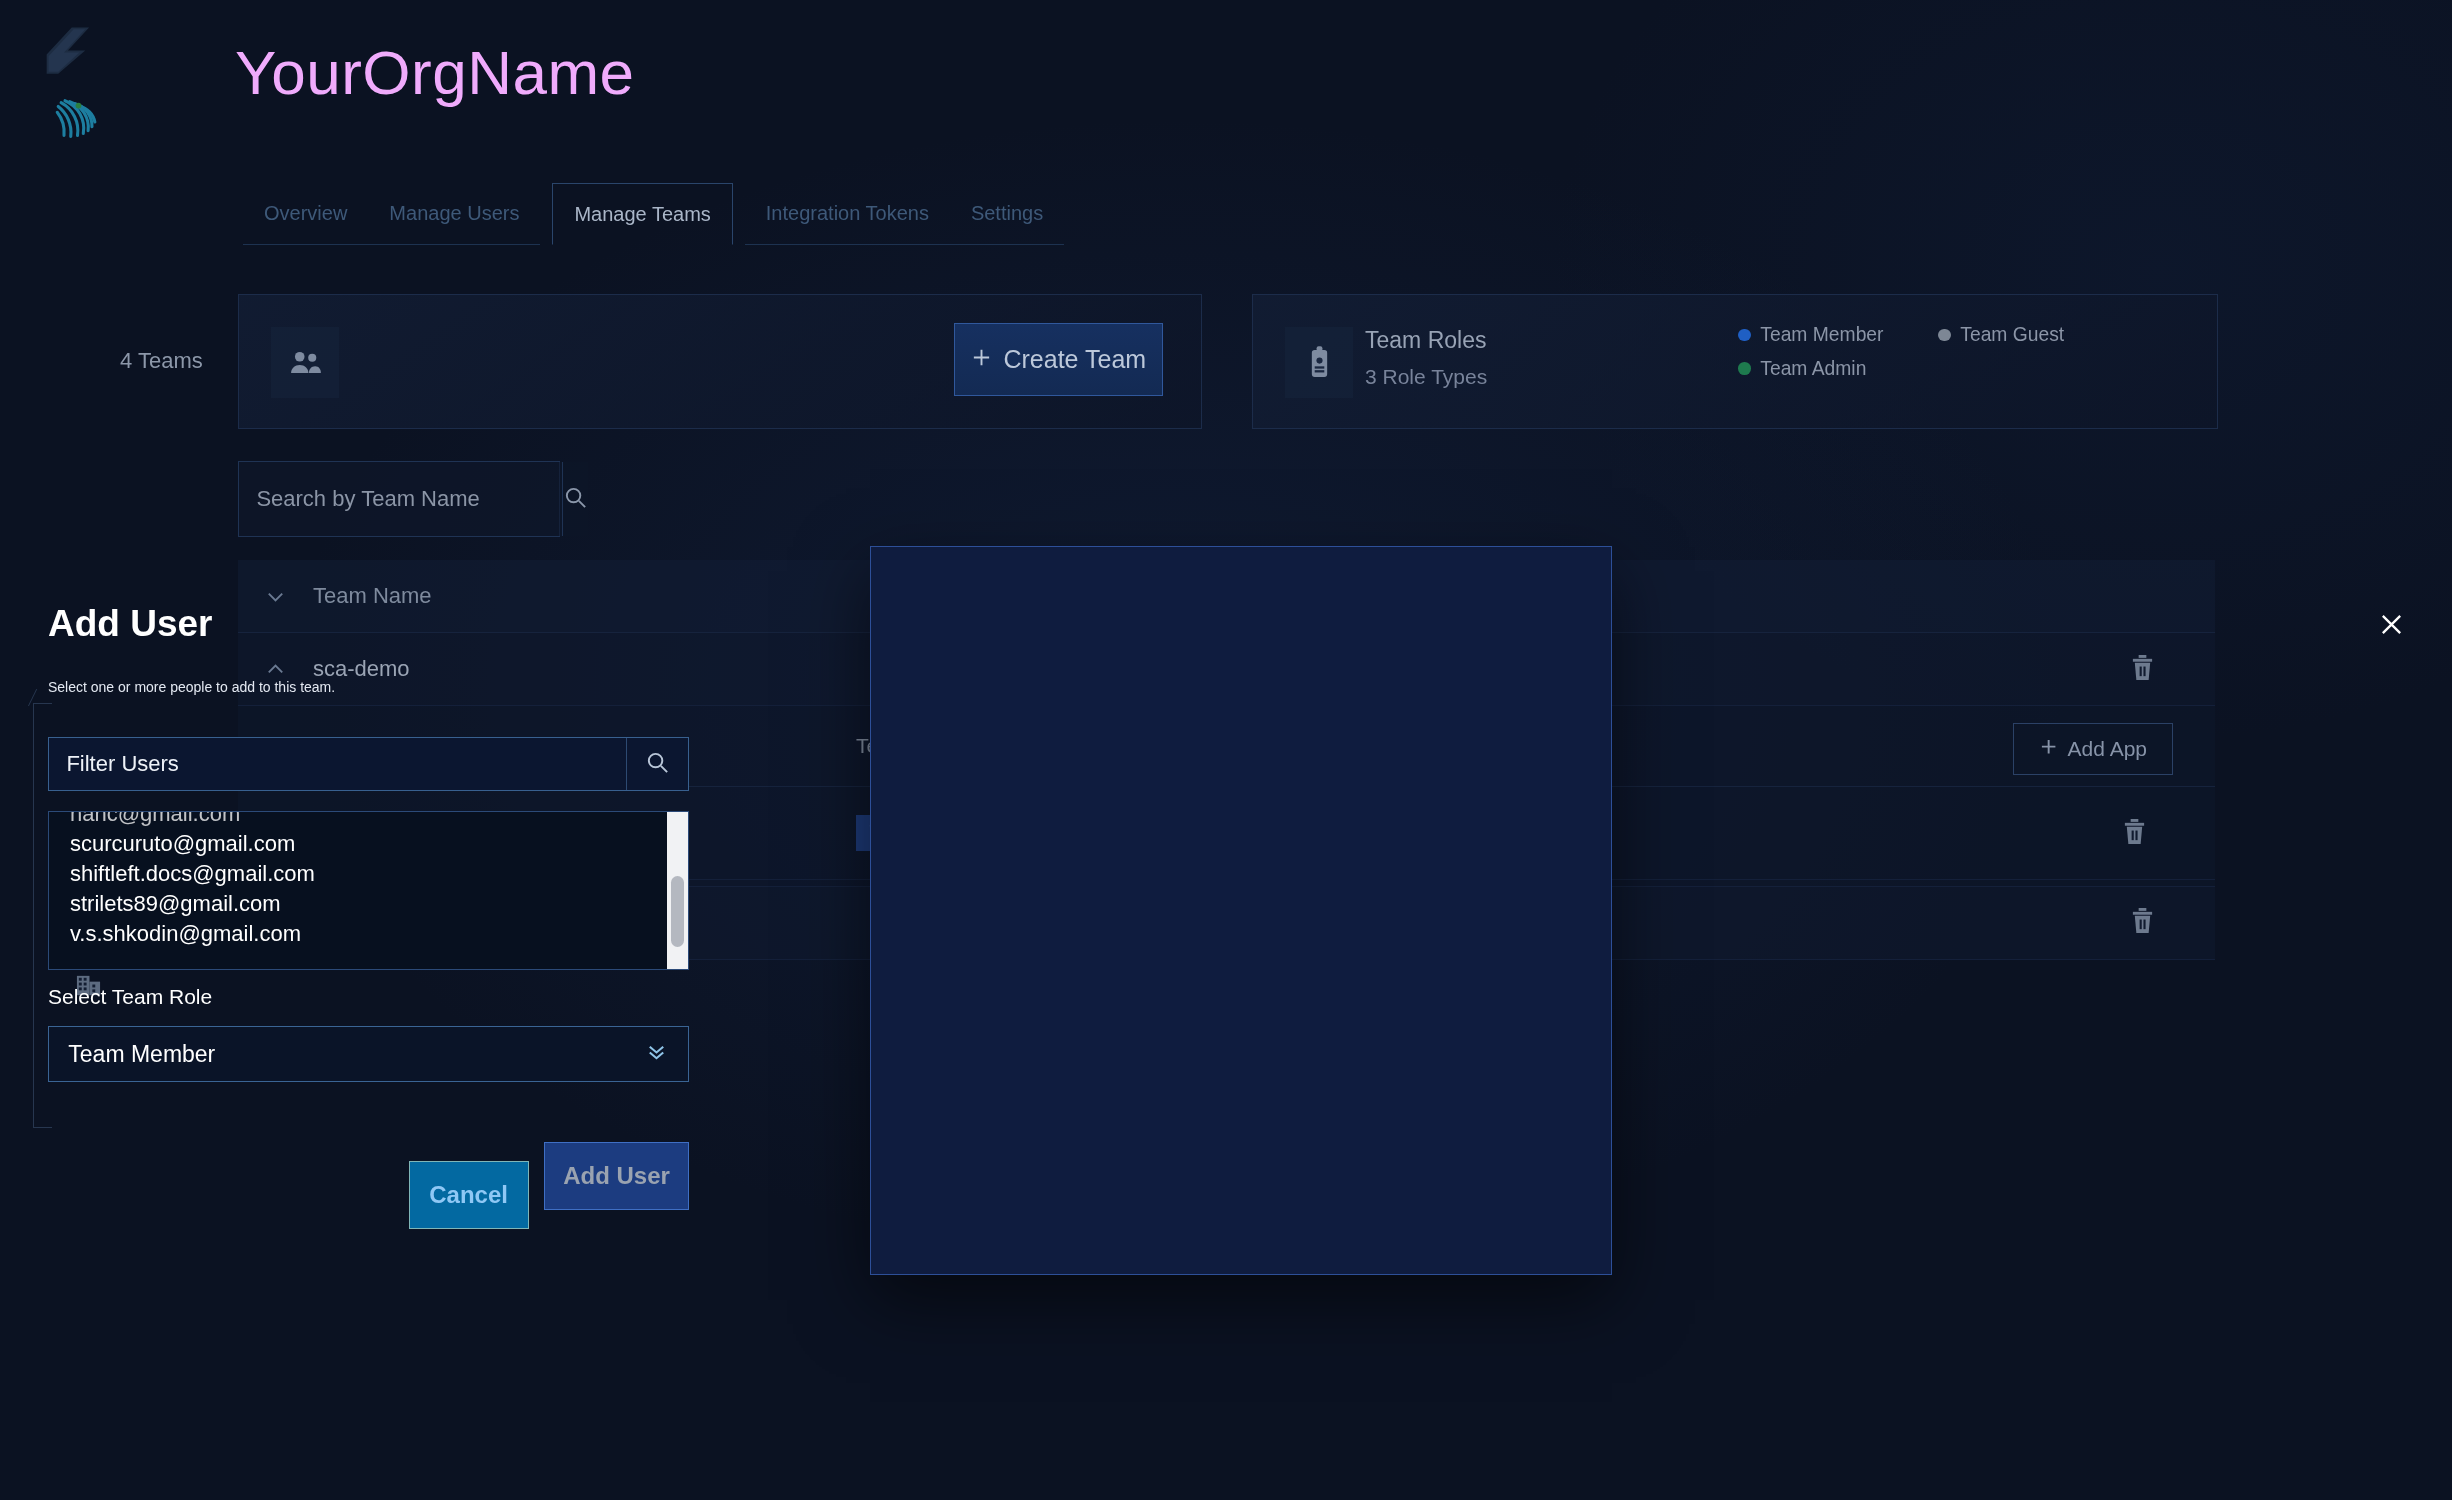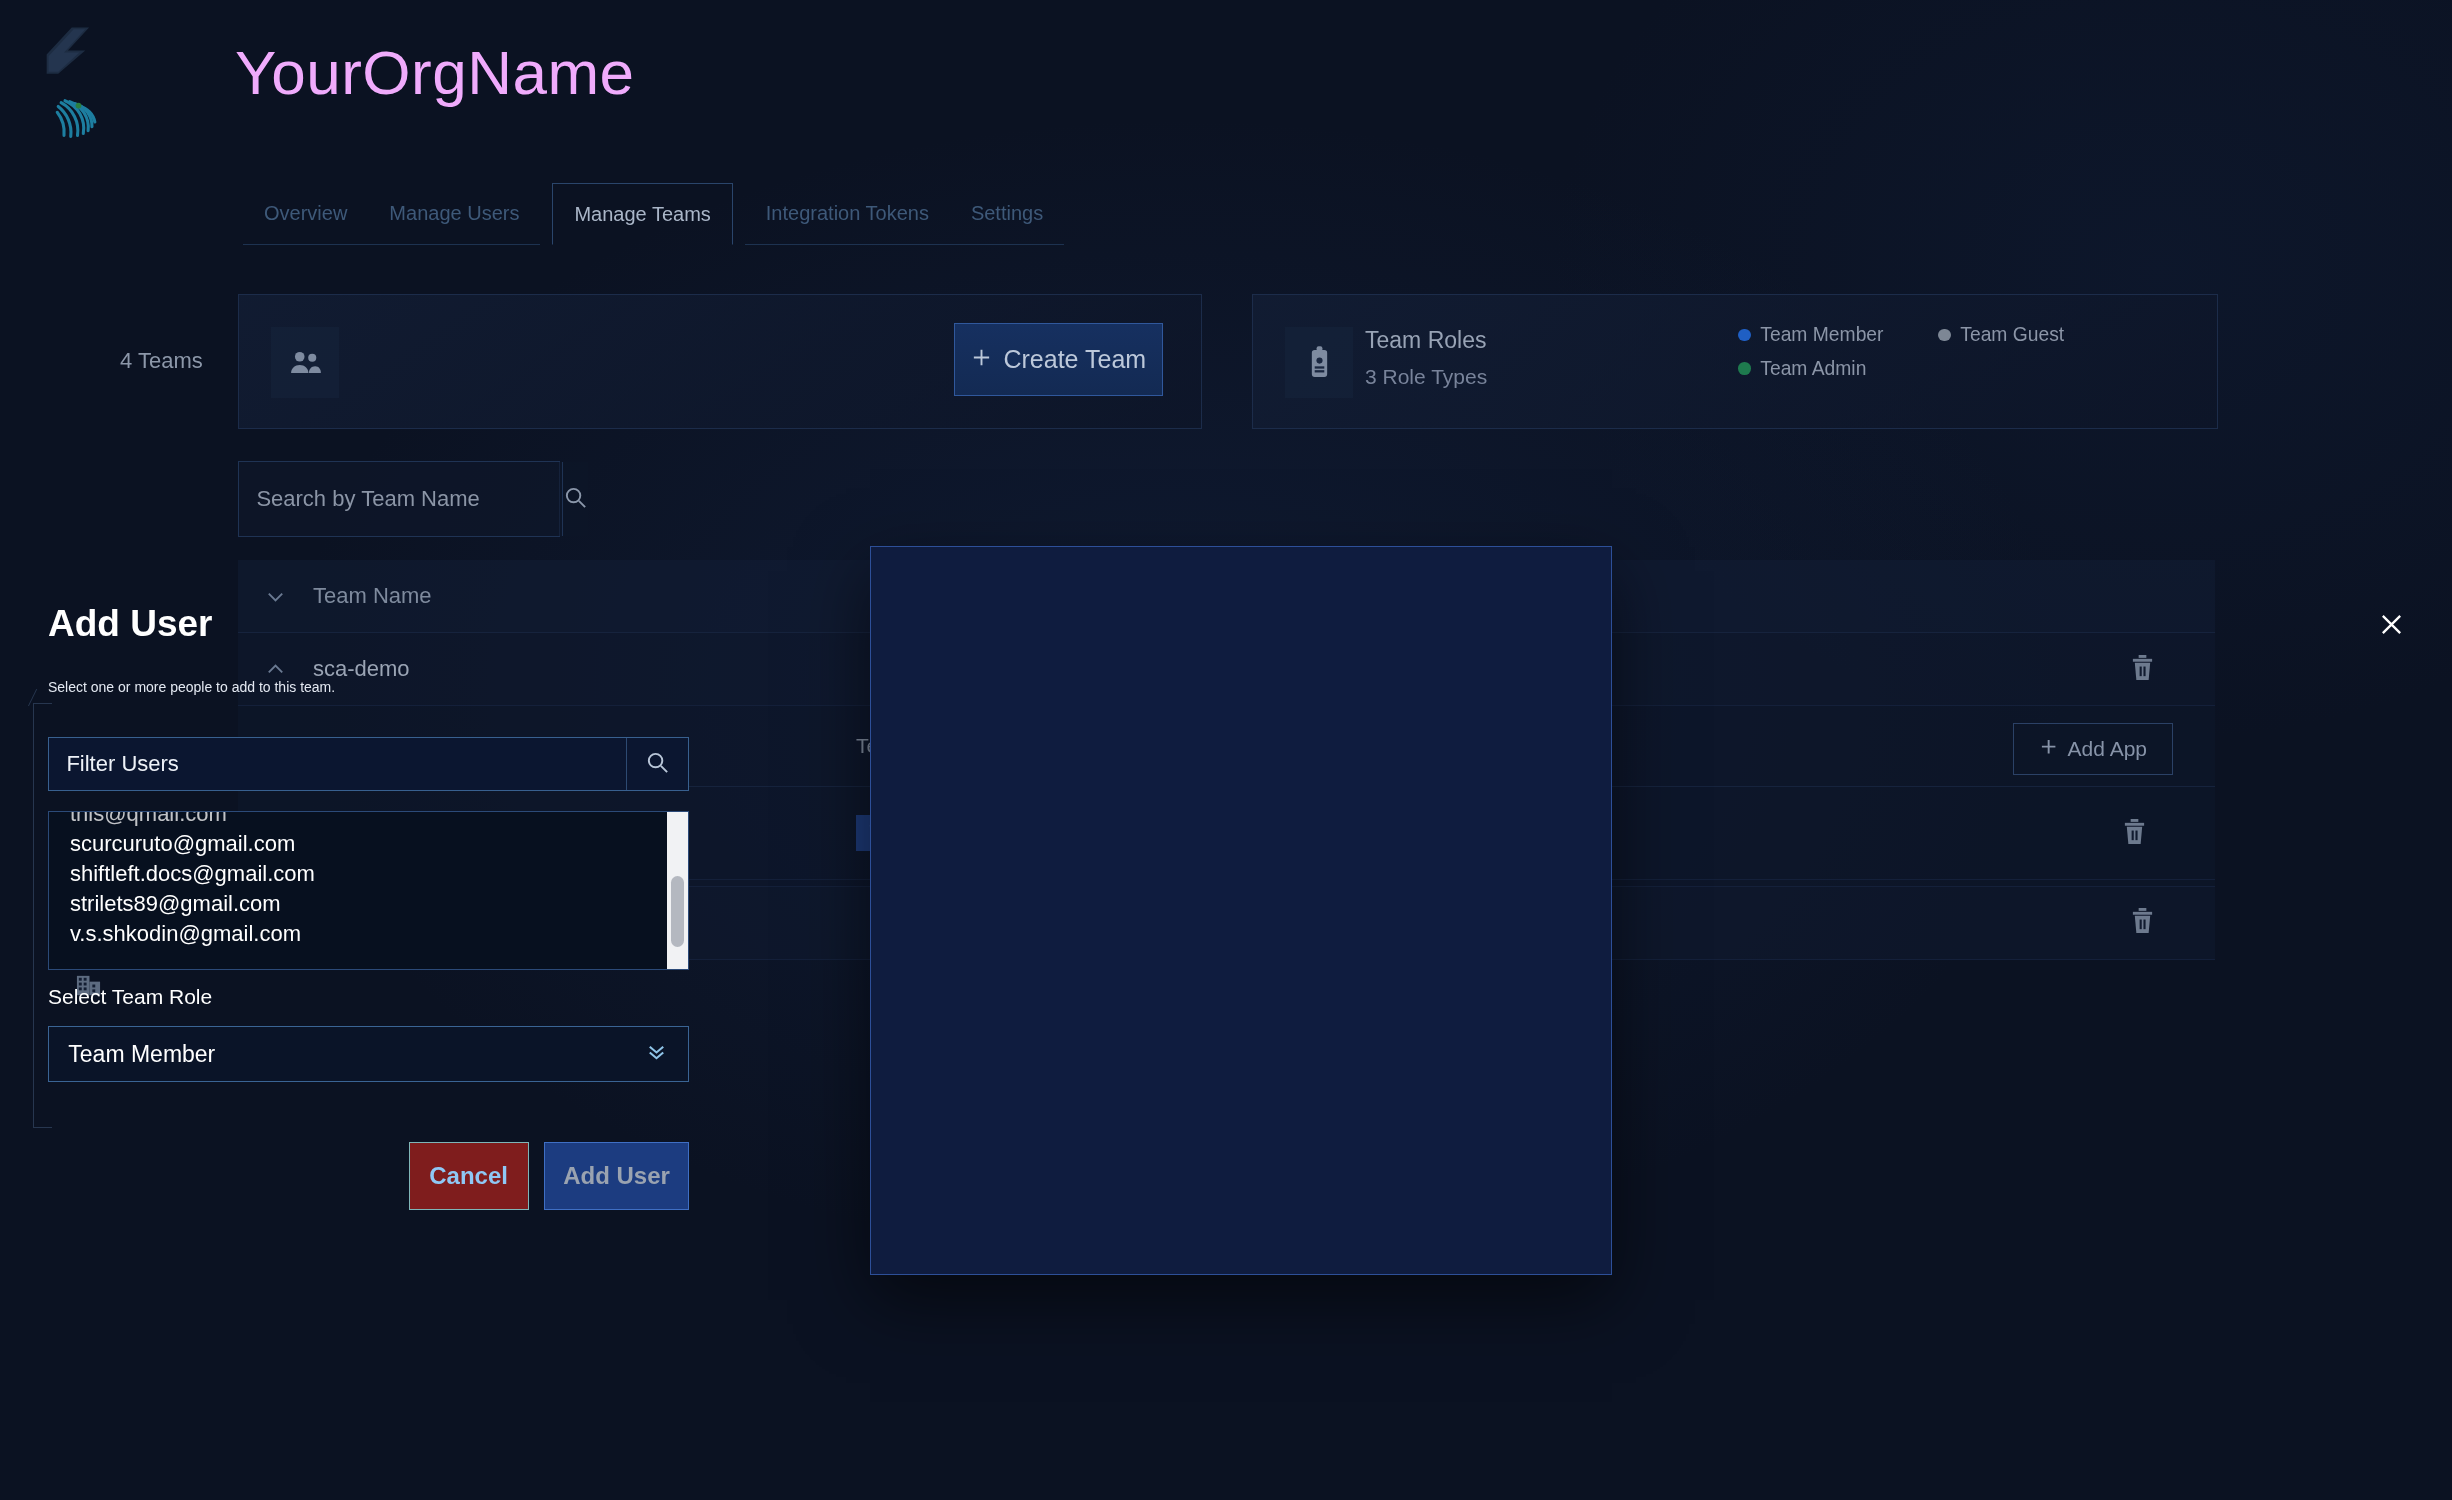--- a/index.html
+++ b/index.html
@@ -441,28 +441,29 @@
   .modal-actions {
     position: absolute;
     left: 48px; top: 1142px;
     width: 641px;
     display: flex;
     justify-content: flex-end;
     gap: 15.4px;
   }
   .btn-cancel {
     width: 120px; height: 68px;
-    background: #7f1d1d;
+    background: #0369a1;
     border: 1px solid #7fb6b8;
     color: #8fc8f5;
     font-size: 24px;
     font-weight: bold;
     display: flex; align-items: center; justify-content: center;
     cursor: pointer;
     font-family: "Liberation Sans", sans-serif;
+    margin-top: 19px;
   }
   .btn-add {
     width: 145px; height: 68px;
     background: #1c3c80;
     border: 1px solid #3f6fc4;
     color: #9aa3b0;
     font-size: 24px;
     font-weight: bold;
     display: flex; align-items: center; justify-content: center;
     cursor: pointer;
@@ -714,21 +715,21 @@
       <svg width="25" height="25" viewBox="0 0 26 26" fill="none" stroke="currentColor" stroke-width="2">
         <circle cx="11" cy="11" r="7"></circle>
           <path d="M16.5 16.5L23 23"></path>
       </svg>
     </span>
   </div>
 </div>
 
 <div class="userlist" style="z-index:50">
   <div class="userlist-inner">
-    <div class="user-opt partial">this@qmail.com</div>
+    <div class="user-opt partial">nanc@gmail.com</div>
     <div class="user-opt">scurcuruto@gmail.com</div>
     <div class="user-opt">shiftleft.docs@gmail.com</div>
     <div class="user-opt">strilets89@gmail.com</div>
     <div class="user-opt">v.s.shkodin@gmail.com</div>
   </div>
   <div class="ul-track">
     <div class="ul-thumb"></div>
   </div>
 </div>
 

